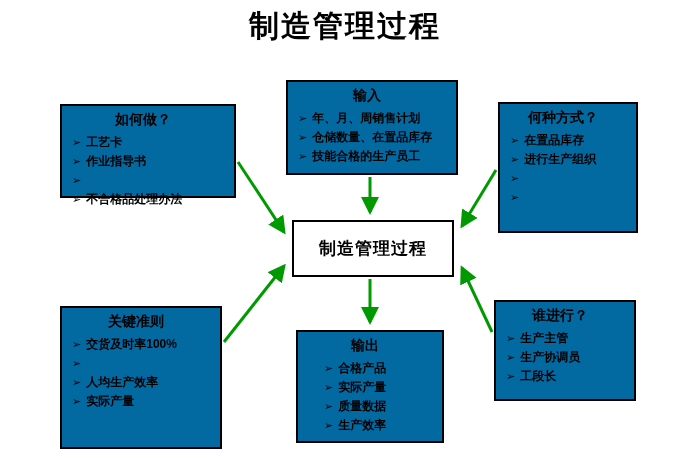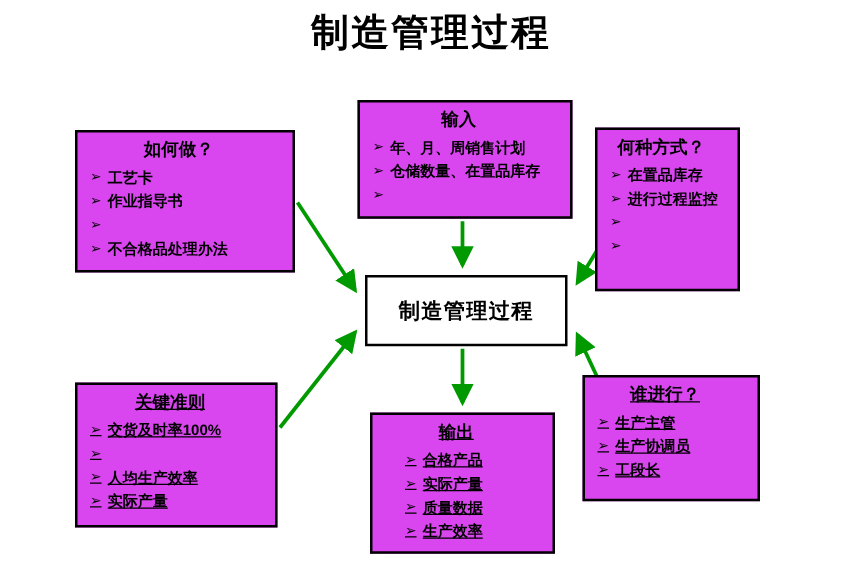--- a/index.html
+++ b/index.html
@@ -30,21 +30,21 @@
     position: absolute;
     top: 0;
     left: 0;
     width: 690px;
     height: 458px;
     z-index: 1;
   }
   .box {
     position: absolute;
     border: 2px solid #000000;
-    background: #d946ef;
+    background: #0369a1;
     z-index: 2;
     box-sizing: border-box;
     padding: 5px 18px 4px 8px;
   }
   .box-title {
     text-align: center;
     font-weight: bold;
     font-size: 14px;
     color: #000000;
     margin-bottom: 4px;
@@ -76,27 +76,27 @@
     box-sizing: border-box;
     display: flex;
     align-items: center;
     justify-content: center;
     font-size: 17px;
     font-weight: bold;
     color: #000000;
     letter-spacing: 1px;
   }
   
-  .box-how      { left: 60px;  top: 104px; width: 176px; height: 114px; }
+  .box-how      { left: 60px;  top: 104px; width: 176px; height: 94px; }
   .box-input    { left: 286px; top: 80px;  width: 172px; height: 95px;  }
-  .box-method   { left: 476px; top: 102px; width: 116px; height: 131px; }
+  .box-method   { left: 498px; top: 102px; width: 140px; height: 131px; }
   .box-center   { left: 292px; top: 220px; width: 162px; height: 57px;  }
-  .box-criteria { left: 60px;  top: 306px; width: 162px; height: 116px; text-decoration: underline; }
-  .box-output   { left: 296px; top: 330px; width: 148px; height: 113px; text-decoration: underline; }
-  .box-who      { left: 466px; top: 300px; width: 142px; height: 101px; text-decoration: underline; }
+  .box-criteria { left: 60px;  top: 306px; width: 162px; height: 143px; }
+  .box-output   { left: 296px; top: 330px; width: 148px; height: 113px; }
+  .box-who      { left: 494px; top: 300px; width: 142px; height: 101px; }
 </style>
 </head>
 <body>
 
 <div class="stage">
 
   <div class="page-title">制造管理过程</div>
 
   <svg class="arrow-layer" viewBox="0 0 690 458" xmlns="http://www.w3.org/2000/svg">
     <defs>
@@ -139,34 +139,35 @@
       <li>
           <span class="bullet">➢</span>
           <span>年、月、周销售计划</span>
         </li>
       <li>
           <span class="bullet">➢</span>
           <span>仓储数量、在置品库存</span>
         </li>
       <li>
           <span class="bullet">➢</span>
+          <span>技能合格的生产员工</span>
         </li>
     </ul>
   </div>
 
   <div class="box box-method">
     <div class="box-title">何种方式？</div>
     <ul class="box-items">
       <li>
           <span class="bullet">➢</span>
           <span>在置品库存</span>
         </li>
       <li>
           <span class="bullet">➢</span>
-          <span>进行过程监控</span>
+          <span>进行生产组织</span>
         </li>
       <li>
           <span class="bullet">➢</span>
         </li>
       <li>
           <span class="bullet">➢</span>
         </li>
     </ul>
   </div>
 

